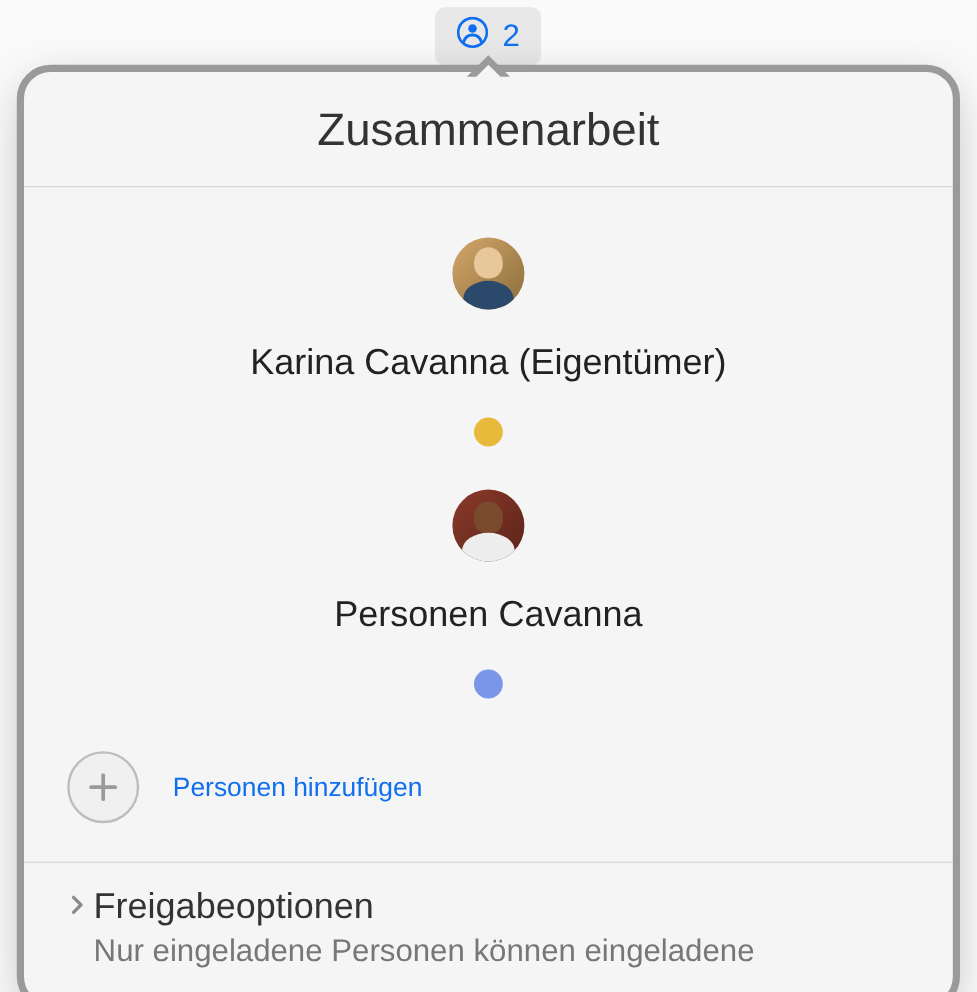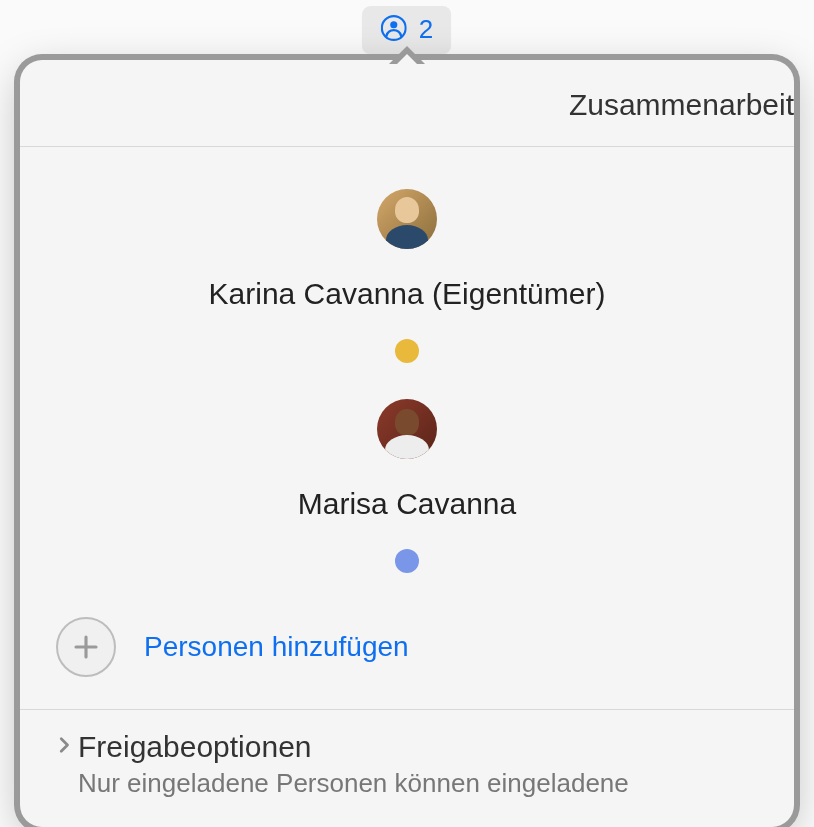--- a/index.html
+++ b/index.html
@@ -66,24 +66,24 @@
       left: 50%;
       transform: translateX(-50%);
       width: 0;
       height: 0;
       border-left: 14px solid transparent;
       border-right: 14px solid transparent;
       border-bottom: 14px solid #f5f5f5;
     }
 
     .popover-header {
-      text-align: right;
+      text-align: center;
       padding: 28px 0 24px;
       border-bottom: 1px solid #d8d8d8;
-      font-size: 30px;
+      font-size: 38px;
       color: #333;
     }
 
     .participants {
       padding: 24px 36px 8px;
     }
 
     .participant {
       display: flex;
       align-items: center;
@@ -210,21 +210,21 @@
       border-radius: 50%;
       border: 2px solid #bdbdbd;
       background: #f0f0f0;
       display: flex;
       align-items: center;
       justify-content: center;
       flex-shrink: 0;
     }
 
     .add-label {
-      font-size: 28px;
+      font-size: 22px;
       color: #0e6ff0;
     }
 
     .share-options {
       border-top: 1px solid #d8d8d8;
       padding: 20px 36px 28px;
       cursor: pointer;
     }
 
     .share-options-title-row {
@@ -265,21 +265,21 @@
   <div class="participants">
 
     <div class="participant">
       <div class="avatar avatar-1"></div>
       <div class="participant-name">Karina Cavanna (Eigentümer)</div>
       <div class="presence-dot" style="background:#e9b93c;"></div>
     </div>
 
     <div class="participant">
       <div class="avatar avatar-2"></div>
-      <div class="participant-name">Marisa Cavanna</div>
+      <div class="participant-name">Personen Cavanna</div>
       <div class="presence-dot" style="background:#7a96e8;"></div>
     </div>
 
 
   </div>
 
   <div class="add-people">
     <div class="add-circle">
       <svg width="30" height="30" viewBox="0 0 24 24">
         <line x1="12" y1="4" x2="12" y2="20" stroke="#9a9a9a" stroke-width="2.5" stroke-linecap="round"></line>

